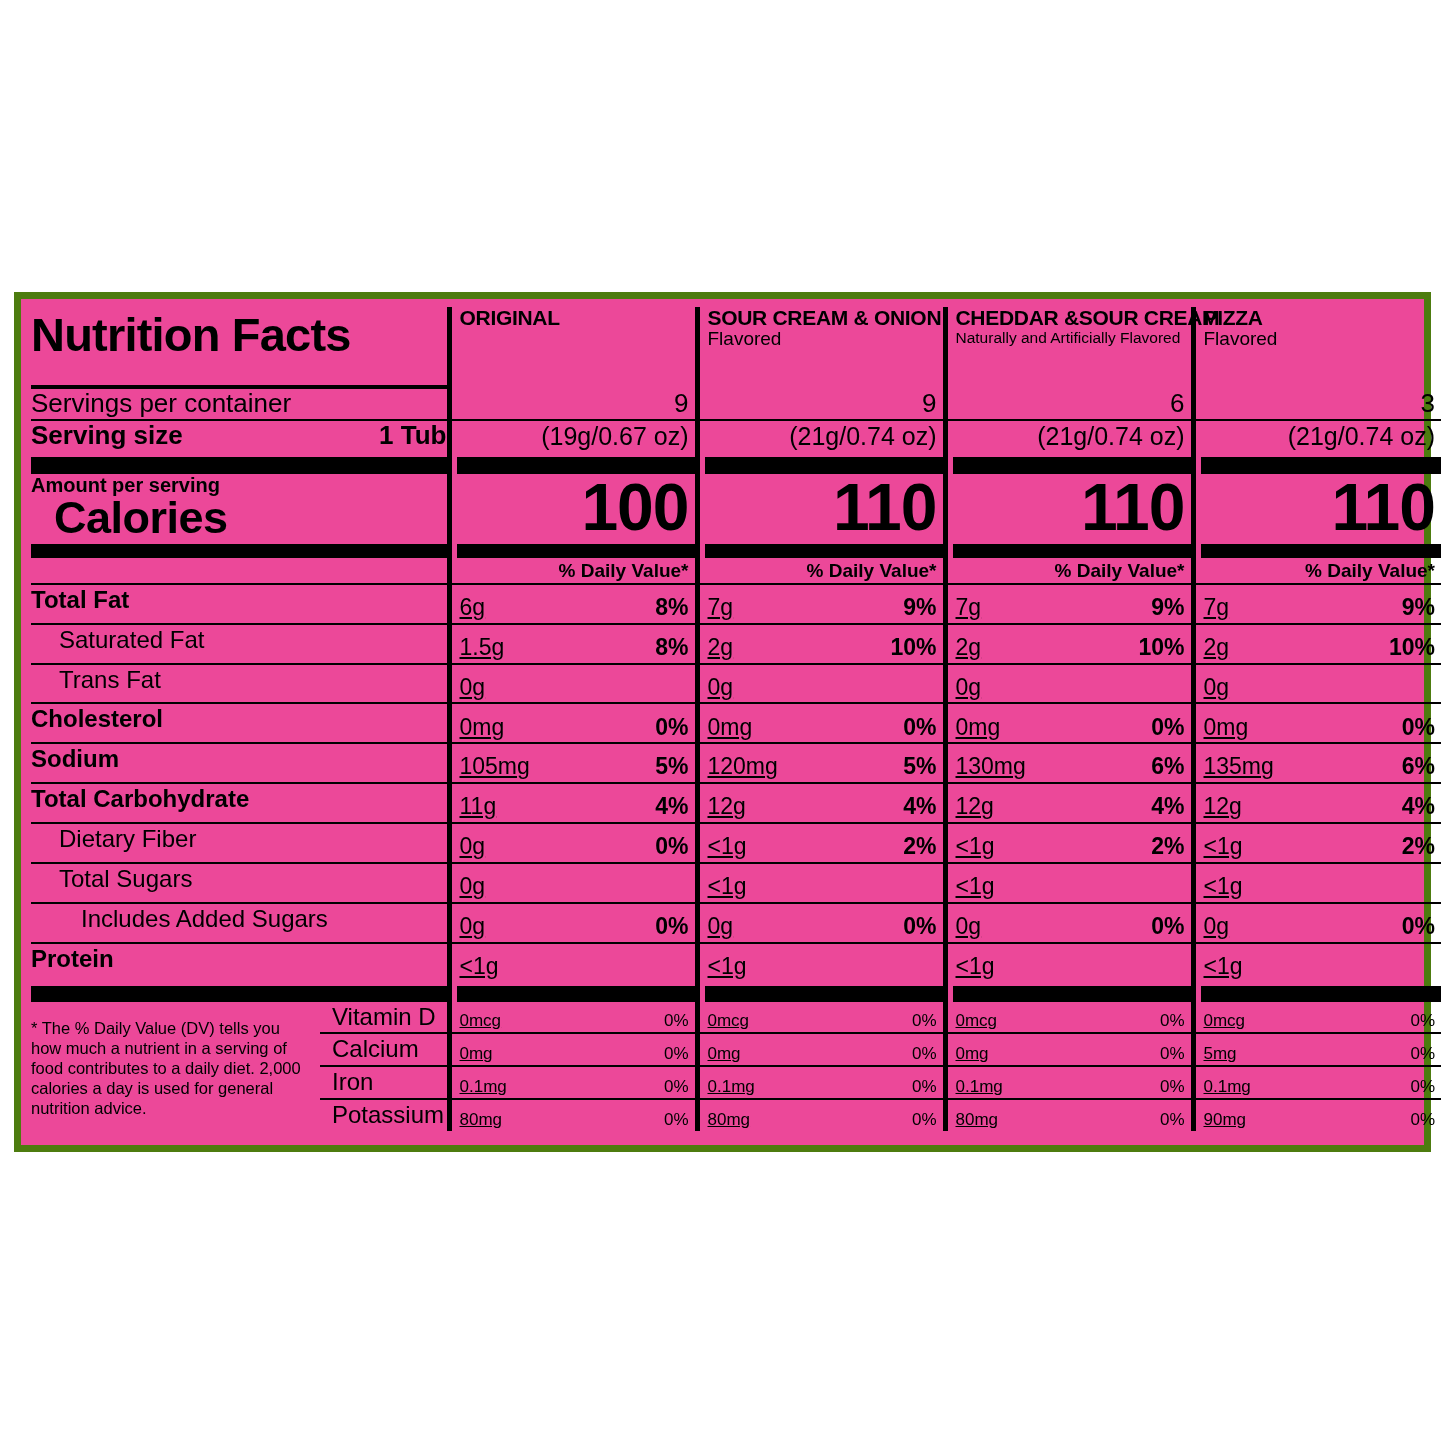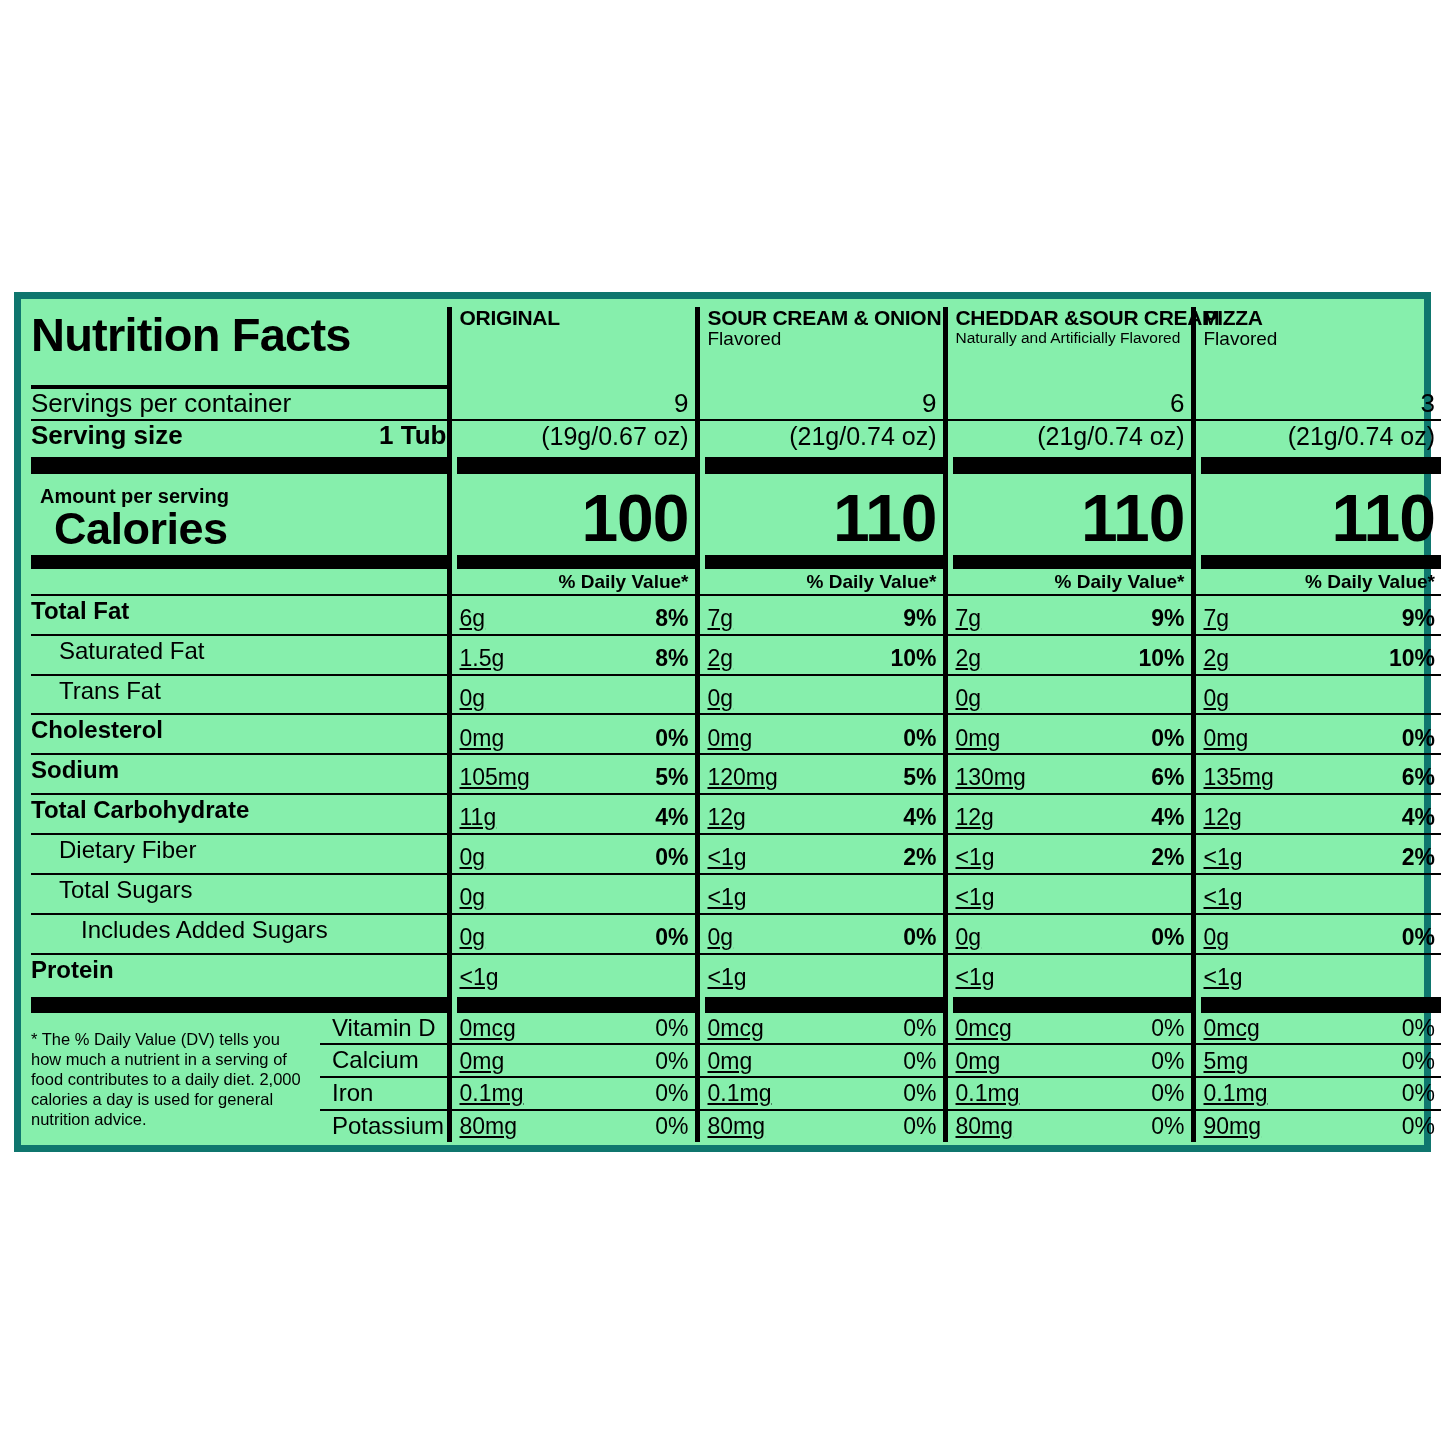--- a/index.html
+++ b/index.html
@@ -13,22 +13,22 @@
     font-family: "Liberation Sans", sans-serif;
     color: #000000;
     position: relative;
   }
   .panel-wrap {
     position: absolute;
     left: 14px;
     top: 292px;
     width: 1417px;
     height: 860px;
-    border: 7px solid #0f766e;
-    background: #86efac;
+    border: 7px solid #4d7c0f;
+    background: #ec4899;
     box-sizing: border-box;
   }
   .panel {
     position: absolute;
     left: 10px;
     top: 8px;
     right: 10px;
     bottom: 8px;
   }
 
@@ -82,22 +82,21 @@
     line-height: 1.15;
   }
   .ss-val { float: right; font-weight: bold; }
   .srv-num { text-align: right; font-size: 26px; padding-right: 6px; }
   .srv-wt { text-align: right; font-size: 25px; padding-right: 6px; }
 
   .amt-per {
     font-size: 20px;
     font-weight: bold;
     line-height: 1.0;
-    padding-top: 12px;
-    margin-left: 9px;
+    padding-top: 0;
   }
   .cal-word {
     font-size: 45px;
     font-weight: bold;
     line-height: 1.0;
     letter-spacing: -0.5px;
     margin-left: 23px;
   }
   .cal-num {
     font-size: 66px;
@@ -135,21 +134,21 @@
     padding-left: 8px;
     position: relative;
     white-space: nowrap;
     text-decoration: underline;
   }
   .vcell .pct {
     float: right;
     font-weight: bold;
     padding-right: 6px;
   }
-  .vcell.vit { font-size: 23px; }
+  .vcell.vit { font-size: 17px; }
   .vcell.vit .pct { font-weight: normal; }
 
   .footnote {
     font-size: 16.5px;
     line-height: 1.22;
     padding-top: 16px;
     padding-right: 14px;
   }
   .vit-label {
     font-size: 24px;

